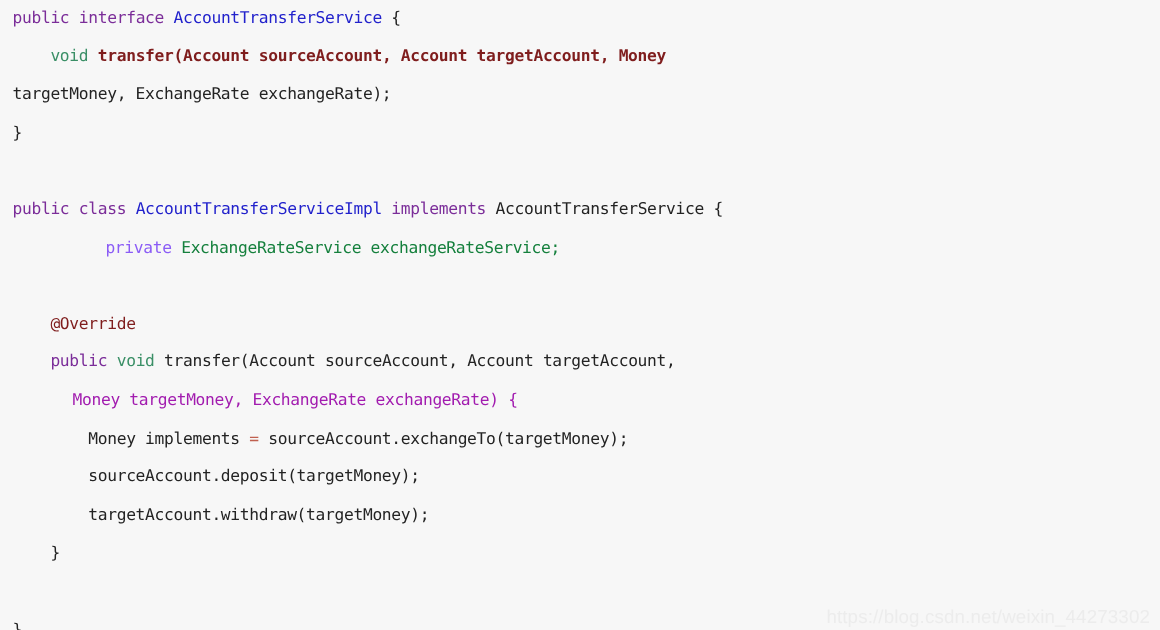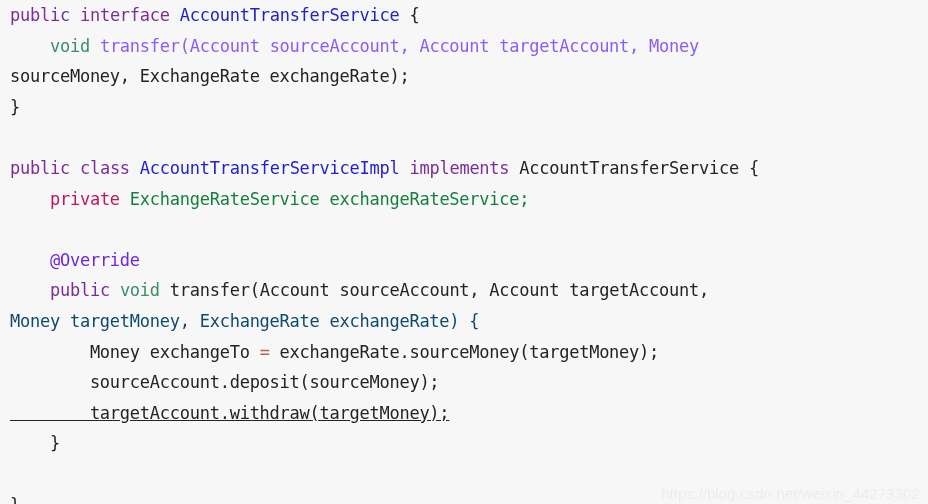--- a/index.html
+++ b/index.html
@@ -22,21 +22,21 @@
     width: 928px;
     height: 504px;
     padding: 0;
     box-sizing: border-box;
   }
 
   .code-line {
     position: relative;
     height: 30.6px;
     line-height: 30.6px;
-    font-size: 17px;
+    font-size: 13px;
     white-space: pre;
     color: #232323;
     padding-left: 10px;
     letter-spacing: -0.25px;
     font-family: "DejaVu Sans Mono", monospace;
   }
 
   .code-line.blank {
     color: transparent;
   }
@@ -58,31 +58,31 @@
     white-space: nowrap;
     letter-spacing: 0.1px;
     user-select: none;
   }
 </style>
 </head>
 <body style="background: rgb(247, 247, 247);">
 
 <div id="code-block">
     <div class="code-line"><span class="tok-keyword" style="color: rgb(123, 45, 153);">public</span><span class="tok-plain" style="color: rgb(35, 35, 35);"> </span><span class="tok-keyword" style="color: rgb(123, 45, 153);">interface</span><span class="tok-plain" style="color: rgb(35, 35, 35);"> </span><span class="tok-type" style="color: rgb(34, 34, 204);">AccountTransferService</span><span class="tok-plain" style="color: rgb(35, 35, 35);"> {</span></div>
-    <div class="code-line"><span class="tok-plain" style="color: rgb(35, 35, 35);">    </span><span class="tok-primitive" style="color: rgb(58, 143, 102);">void</span><span class="tok-plain" style="color: #8b5cf6;"> transfer(Account sourceAccount, Account targetAccount, Money</span></div>
-    <div class="code-line"><span class="tok-plain" style="color: rgb(35, 35, 35);">sourceMoney, ExchangeRate exchangeRate);</span></div>
+    <div class="code-line"><span class="tok-plain" style="color: rgb(35, 35, 35);">    </span><span class="tok-primitive" style="color: rgb(58, 143, 102);">void</span><span class="tok-plain" style="color: #7f1d1d; font-weight: bold;"> transfer(Account sourceAccount, Account targetAccount, Money</span></div>
+    <div class="code-line"><span class="tok-plain" style="color: rgb(35, 35, 35);">targetMoney, ExchangeRate exchangeRate);</span></div>
     <div class="code-line"><span class="tok-plain" style="color: rgb(35, 35, 35);">}</span></div>
     <div class="code-line blank"><span class="tok-plain" style="color: rgb(35, 35, 35);"> </span></div>
     <div class="code-line"><span class="tok-keyword" style="color: rgb(123, 45, 153);">public</span><span class="tok-plain" style="color: rgb(35, 35, 35);"> </span><span class="tok-keyword" style="color: rgb(123, 45, 153);">class</span><span class="tok-plain" style="color: rgb(35, 35, 35);"> </span><span class="tok-type" style="color: rgb(34, 34, 204);">AccountTransferServiceImpl</span><span class="tok-plain" style="color: rgb(35, 35, 35);"> </span><span class="tok-keyword" style="color: rgb(123, 45, 153);">implements</span><span class="tok-plain" style="color: rgb(35, 35, 35);"> AccountTransferService {</span></div>
-    <div class="code-line"><span class="tok-plain" style="color: rgb(35, 35, 35);">    </span><span class="tok-keyword" style="color: #be185d;">private</span><span class="tok-plain" style="color: #15803d;"> ExchangeRateService exchangeRateService;</span></div>
+    <div class="code-line"><span class="tok-plain" style="color: rgb(35, 35, 35);">    </span><span class="tok-keyword" style="color: #8b5cf6; margin-left: 44px;">private</span><span class="tok-plain" style="color: #15803d;"> ExchangeRateService exchangeRateService;</span></div>
     <div class="code-line blank"><span class="tok-plain" style="color: rgb(35, 35, 35);"> </span></div>
-    <div class="code-line"><span class="tok-plain" style="color: rgb(35, 35, 35);">    </span><span class="tok-annotation" style="color: #6d28d9;">@Override</span></div>
+    <div class="code-line"><span class="tok-plain" style="color: rgb(35, 35, 35);">    </span><span class="tok-annotation" style="color: #7f1d1d;">@Override</span></div>
     <div class="code-line"><span class="tok-plain" style="color: rgb(35, 35, 35);">    </span><span class="tok-keyword" style="color: rgb(123, 45, 153);">public</span><span class="tok-plain" style="color: rgb(35, 35, 35);"> </span><span class="tok-primitive" style="color: rgb(58, 143, 102);">void</span><span class="tok-plain" style="color: rgb(35, 35, 35);"> transfer(Account sourceAccount, Account targetAccount,</span></div>
-    <div class="code-line"><span class="tok-plain" style="color: #0c4a6e;">Money targetMoney, ExchangeRate exchangeRate) {</span></div>
-    <div class="code-line"><span class="tok-plain" style="color: rgb(35, 35, 35);">        Money exchangeTo </span><span class="tok-operator" style="color: rgb(192, 96, 79);">=</span><span class="tok-plain" style="color: rgb(35, 35, 35);"> exchangeRate.sourceMoney(targetMoney);</span></div>
-    <div class="code-line"><span class="tok-plain" style="color: rgb(35, 35, 35);">        sourceAccount.deposit(sourceMoney);</span></div>
-    <div class="code-line"><span class="tok-plain" style="color: rgb(35, 35, 35); text-decoration: underline;">        targetAccount.withdraw(targetMoney);</span></div>
+    <div class="code-line"><span class="tok-plain" style="color: #a21caf; margin-left: 48px;">Money targetMoney, ExchangeRate exchangeRate) {</span></div>
+    <div class="code-line"><span class="tok-plain" style="color: rgb(35, 35, 35);">        Money implements </span><span class="tok-operator" style="color: rgb(192, 96, 79);">=</span><span class="tok-plain" style="color: rgb(35, 35, 35);"> sourceAccount.exchangeTo(targetMoney);</span></div>
+    <div class="code-line"><span class="tok-plain" style="color: rgb(35, 35, 35);">        sourceAccount.deposit(targetMoney);</span></div>
+    <div class="code-line"><span class="tok-plain" style="color: rgb(35, 35, 35);">        targetAccount.withdraw(targetMoney);</span></div>
     <div class="code-line"><span class="tok-plain" style="color: rgb(35, 35, 35);">    }</span></div>
     <div class="code-line blank"><span class="tok-plain" style="color: rgb(35, 35, 35);"> </span></div>
     <div class="code-line"><span class="tok-plain" style="color: rgb(35, 35, 35);">}</span></div>
   </div>
 
 <div id="watermark" style="color: rgb(236, 236, 236);">https://blog.csdn.net/weixin_44273302</div>
 
 </body></html>

